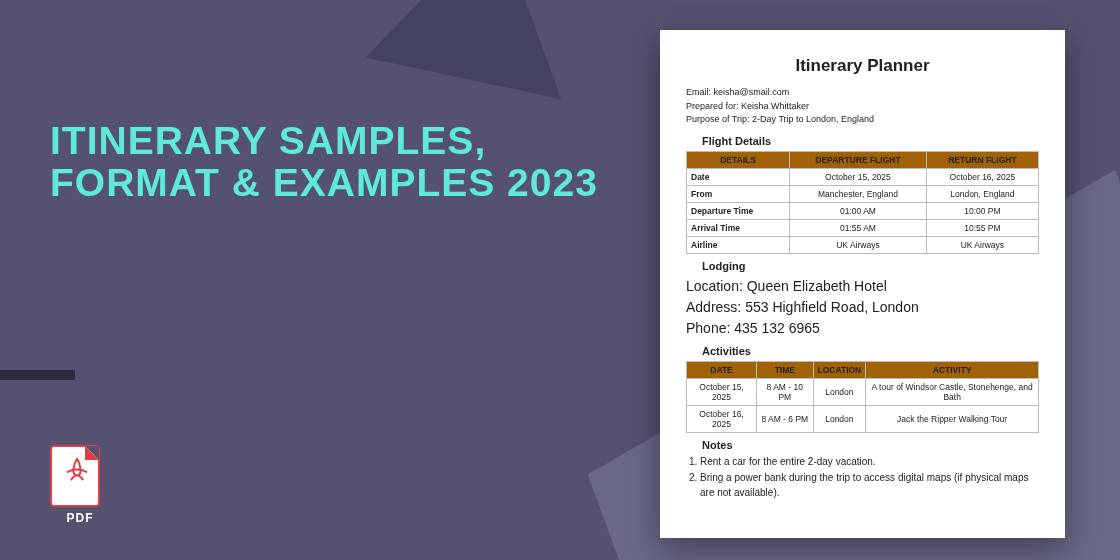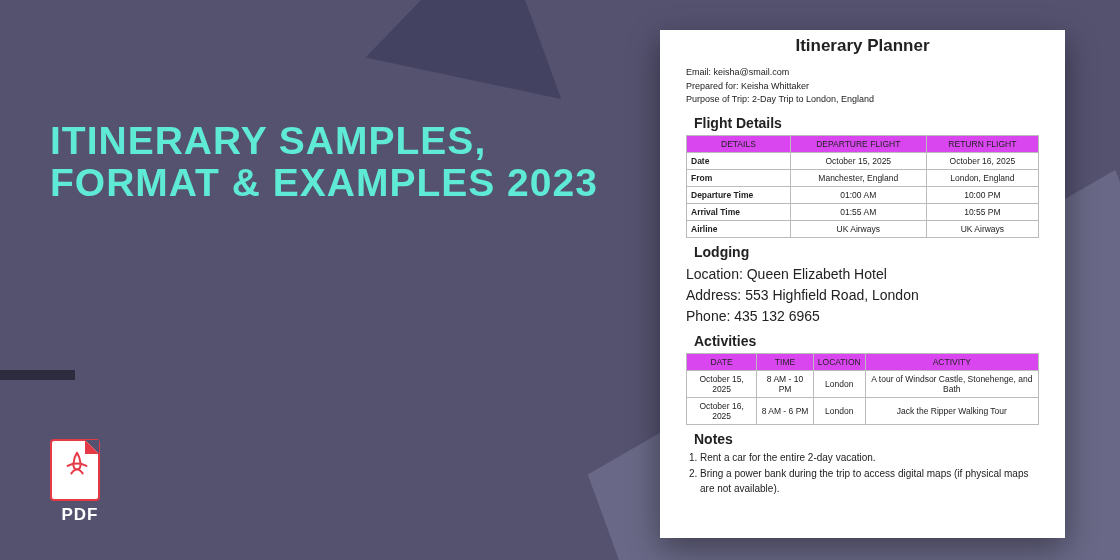--- a/index.html
+++ b/index.html
@@ -6,28 +6,28 @@
 body{width:1120px;height:560px;overflow:hidden;font-family:Arial,Helvetica,sans-serif;background:#54526f;position:relative}
 .bg-tri1{position:absolute;top:-80px;left:380px;width:0;height:0;border-left:100px solid transparent;border-right:100px solid transparent;border-bottom:160px solid #434260;transform:rotate(12deg)}
 .bg-tri2{position:absolute;bottom:-150px;right:-100px;width:600px;height:400px;background:#696886;transform:rotate(-20deg) skewY(-10deg)}
 .headline{position:absolute;left:50px;top:120px;width:560px;color:#5eead4;font-weight:900;font-size:39px;line-height:1.08;letter-spacing:1px;font-family:'Arial Black',Arial,sans-serif}
 .accent-bar{position:absolute;left:0;top:370px;width:75px;height:10px;background:#2d2c3e}
 .pdf-badge{position:absolute;left:50px;bottom:35px;width:60px}
 .pdf-page{width:50px;height:62px;background:#fff;border:2px solid #e63946;border-radius:4px;position:relative}
 .pdf-fold{position:absolute;top:-1px;right:-1px;width:0;height:0;border-top:14px solid #54526f;border-left:14px solid transparent}
 .pdf-fold::after{content:"";position:absolute;top:-14px;right:0;width:0;height:0;border-bottom:14px solid #e63946;border-right:14px solid transparent}
 .pdf-swirl{position:absolute;top:8px;left:10px;width:30px;height:30px}
-.pdf-label{color:#fff;font-size:17px;font-weight:bold;text-align:center;margin-top:4px;letter-spacing:1px}
-.doc{position:absolute;right:55px;top:30px;width:405px;height:508px;background:#fff;box-shadow:0 10px 30px rgba(0,0,0,.4);padding:6px 26px;font-size:9px;color:#222;overflow:hidden}
+.pdf-label{color:#fff;font-size:12px;font-weight:bold;text-align:center;margin-top:4px;letter-spacing:1px}
+.doc{position:absolute;right:55px;top:30px;width:405px;height:508px;background:#fff;box-shadow:0 10px 30px rgba(0,0,0,.4);padding:26px 26px;font-size:9px;color:#222;overflow:hidden}
 .doc h1{text-align:center;font-size:17px;font-weight:900;margin-bottom:10px}
 .meta{font-size:9px;line-height:1.5;margin-bottom:8px}
-.doc h2{font-size:14px;font-weight:900;margin:6px 8px 4px}
+.doc h2{font-size:11px;font-weight:900;margin:6px 16px 4px}
 table{width:100%;border-collapse:collapse;font-size:8.5px;margin-bottom:6px}
 th,td{border:1px solid #bbb;padding:3px 4px;text-align:center}
-th{font-weight:400;background:#d946ef}
+th{font-weight:700;background:#a16207}
 .flight-table td:first-child{text-align:left;font-weight:700}
 .lodging{font-size:14px;line-height:1.5;margin-bottom:0}
 .notes ol{margin-left:14px;font-size:10px;line-height:1.45}
 .notes ol li{margin-bottom:2px}
 </style>
 </head>
 <body>
 
 <div class="bg-tri1"></div>
 <div class="bg-tri2"></div>

